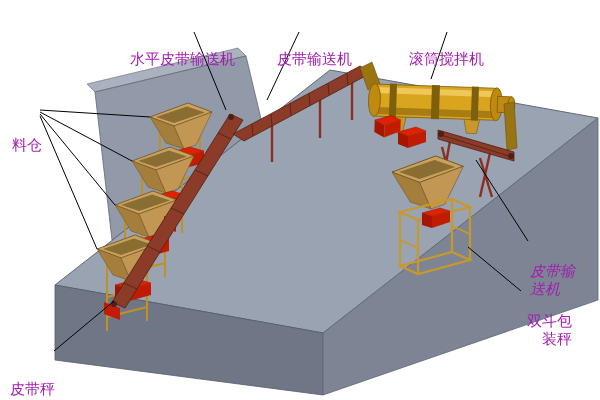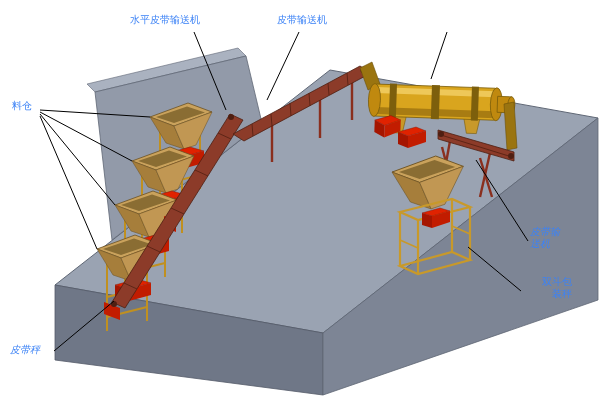--- a/index.html
+++ b/index.html
@@ -1,20 +1,20 @@
 <!DOCTYPE html>
 <html><head>
 <meta charset="utf-8">
 <style>
   * { margin:0; padding:0; box-sizing:border-box; }
   html,body { background:#ffffff; }
   body { font-family:"Liberation Serif", serif; }
   .stage { position:relative; width:600px; height:400px; background:#ffffff; overflow:hidden; }
   .stage svg { position:absolute; left:0; top:0; }
-  .label { position:absolute; font-size:10px; color:#3b82f6; line-height:1.2; white-space:pre-line; font-family:"Liberation Serif", serif; }
+  .label { position:absolute; font-size:15px; color:#a21caf; line-height:1.2; white-space:pre-line; font-family:"Liberation Serif", serif;margin-top:36px; }
 
   
   .slab-top   { stroke:#5f6775; stroke-width:1; }
   .slab-left  { fill:#6f7787; stroke:#555c69; stroke-width:0.8; }
   .slab-right { fill:#7d8595; stroke:#5f6775; stroke-width:0.8; }
   .wall       { fill:#929aa9; stroke:#5f6775; stroke-width:0.8; }
   .wall-top   { fill:#aab2c0; stroke:#5f6775; stroke-width:0.6; }
 
   
   .hop-rim   { stroke:#6b5122; stroke-width:0.8; }
@@ -181,19 +181,20 @@
       <line class="leader" x1="299" y1="32" x2="267" y2="100"></line>
       <line class="leader" x1="447" y1="32" x2="431" y2="79"></line>
       <line class="leader" x1="528" y1="241" x2="476" y2="160"></line>
       <line class="leader" x1="521" y1="291" x2="468" y2="247"></line>
       <line class="leader" x1="54" y1="351" x2="114" y2="301"></line>
     </g>
   </svg>
 
   <div class="label" style="left:130px; top:14px;">水平皮带输送机</div>
   <div class="label" style="left:277px; top:14px;text-align:center;">皮带输送机</div>
+  <div class="label" style="left:409px; top:14px;">滚筒搅拌机</div>
   <div class="label" style="left:12px;   top:100px;">料仓</div>
   <div class="label" style="left:530px; top:226px; width:48px;font-style:italic;">皮带输
 送机</div>
   <div class="label" style="left:524px; top:276px; width:48px;text-align:right;">双斗包
 装秤</div>
-  <div class="label" style="left:10px;  top:344px;font-style:italic;">皮带秤</div>
+  <div class="label" style="left:10px;  top:344px;">皮带秤</div>
 </div>
 
 </body></html>

